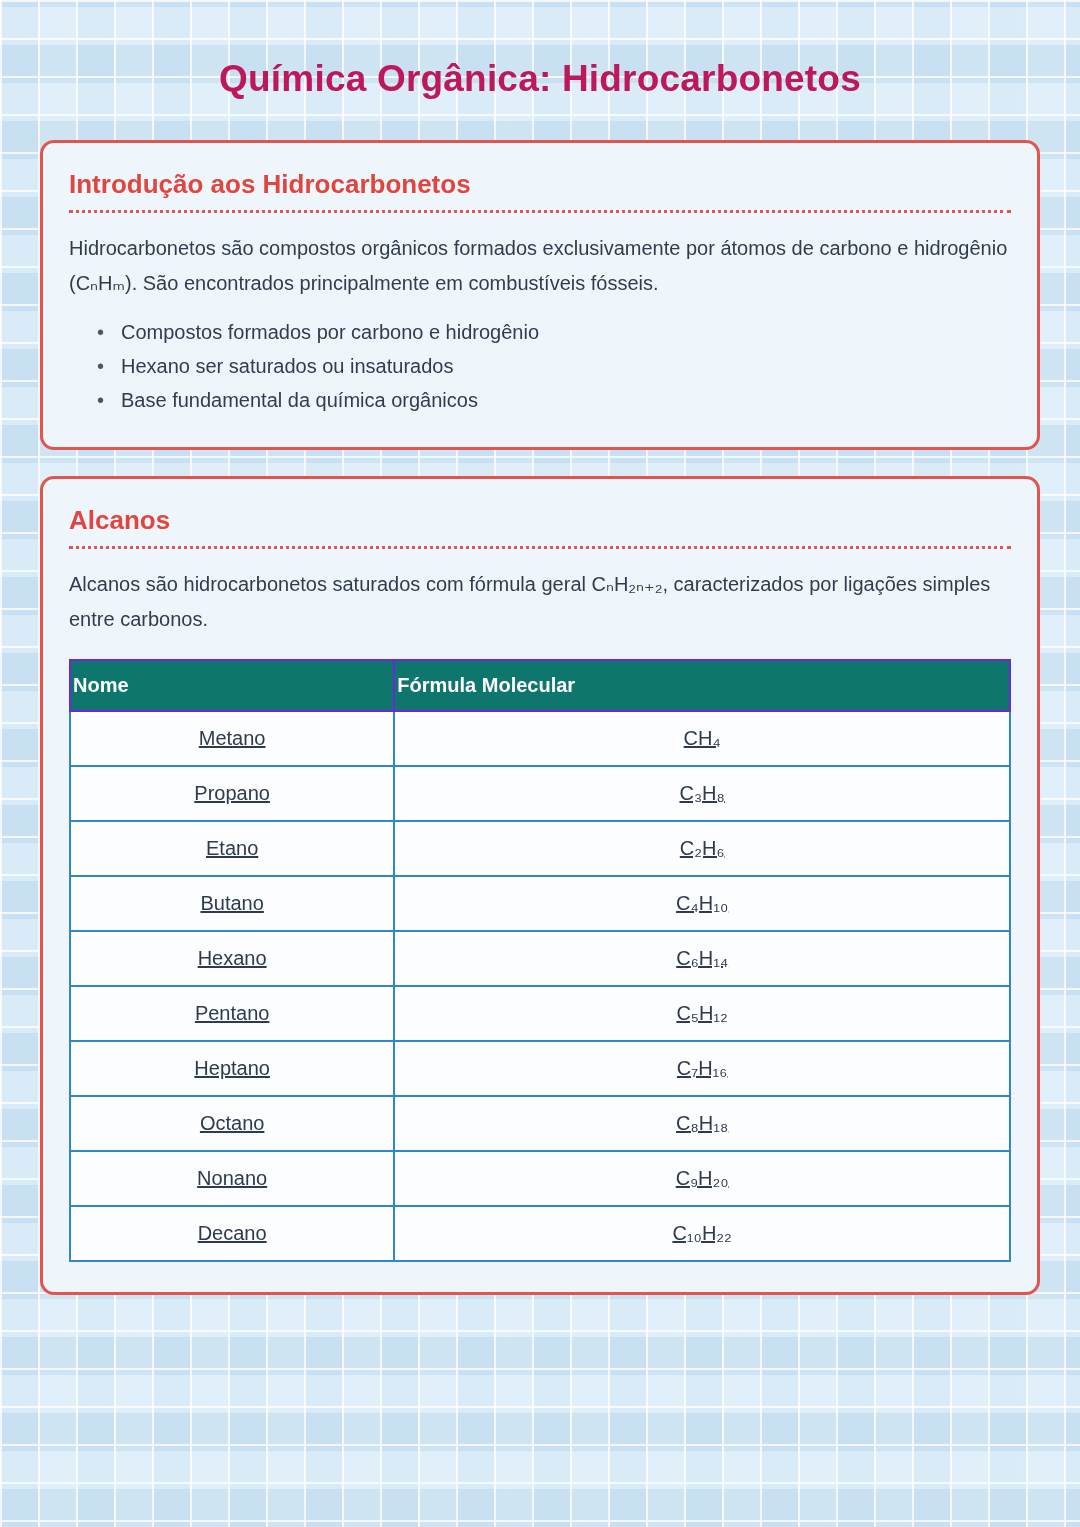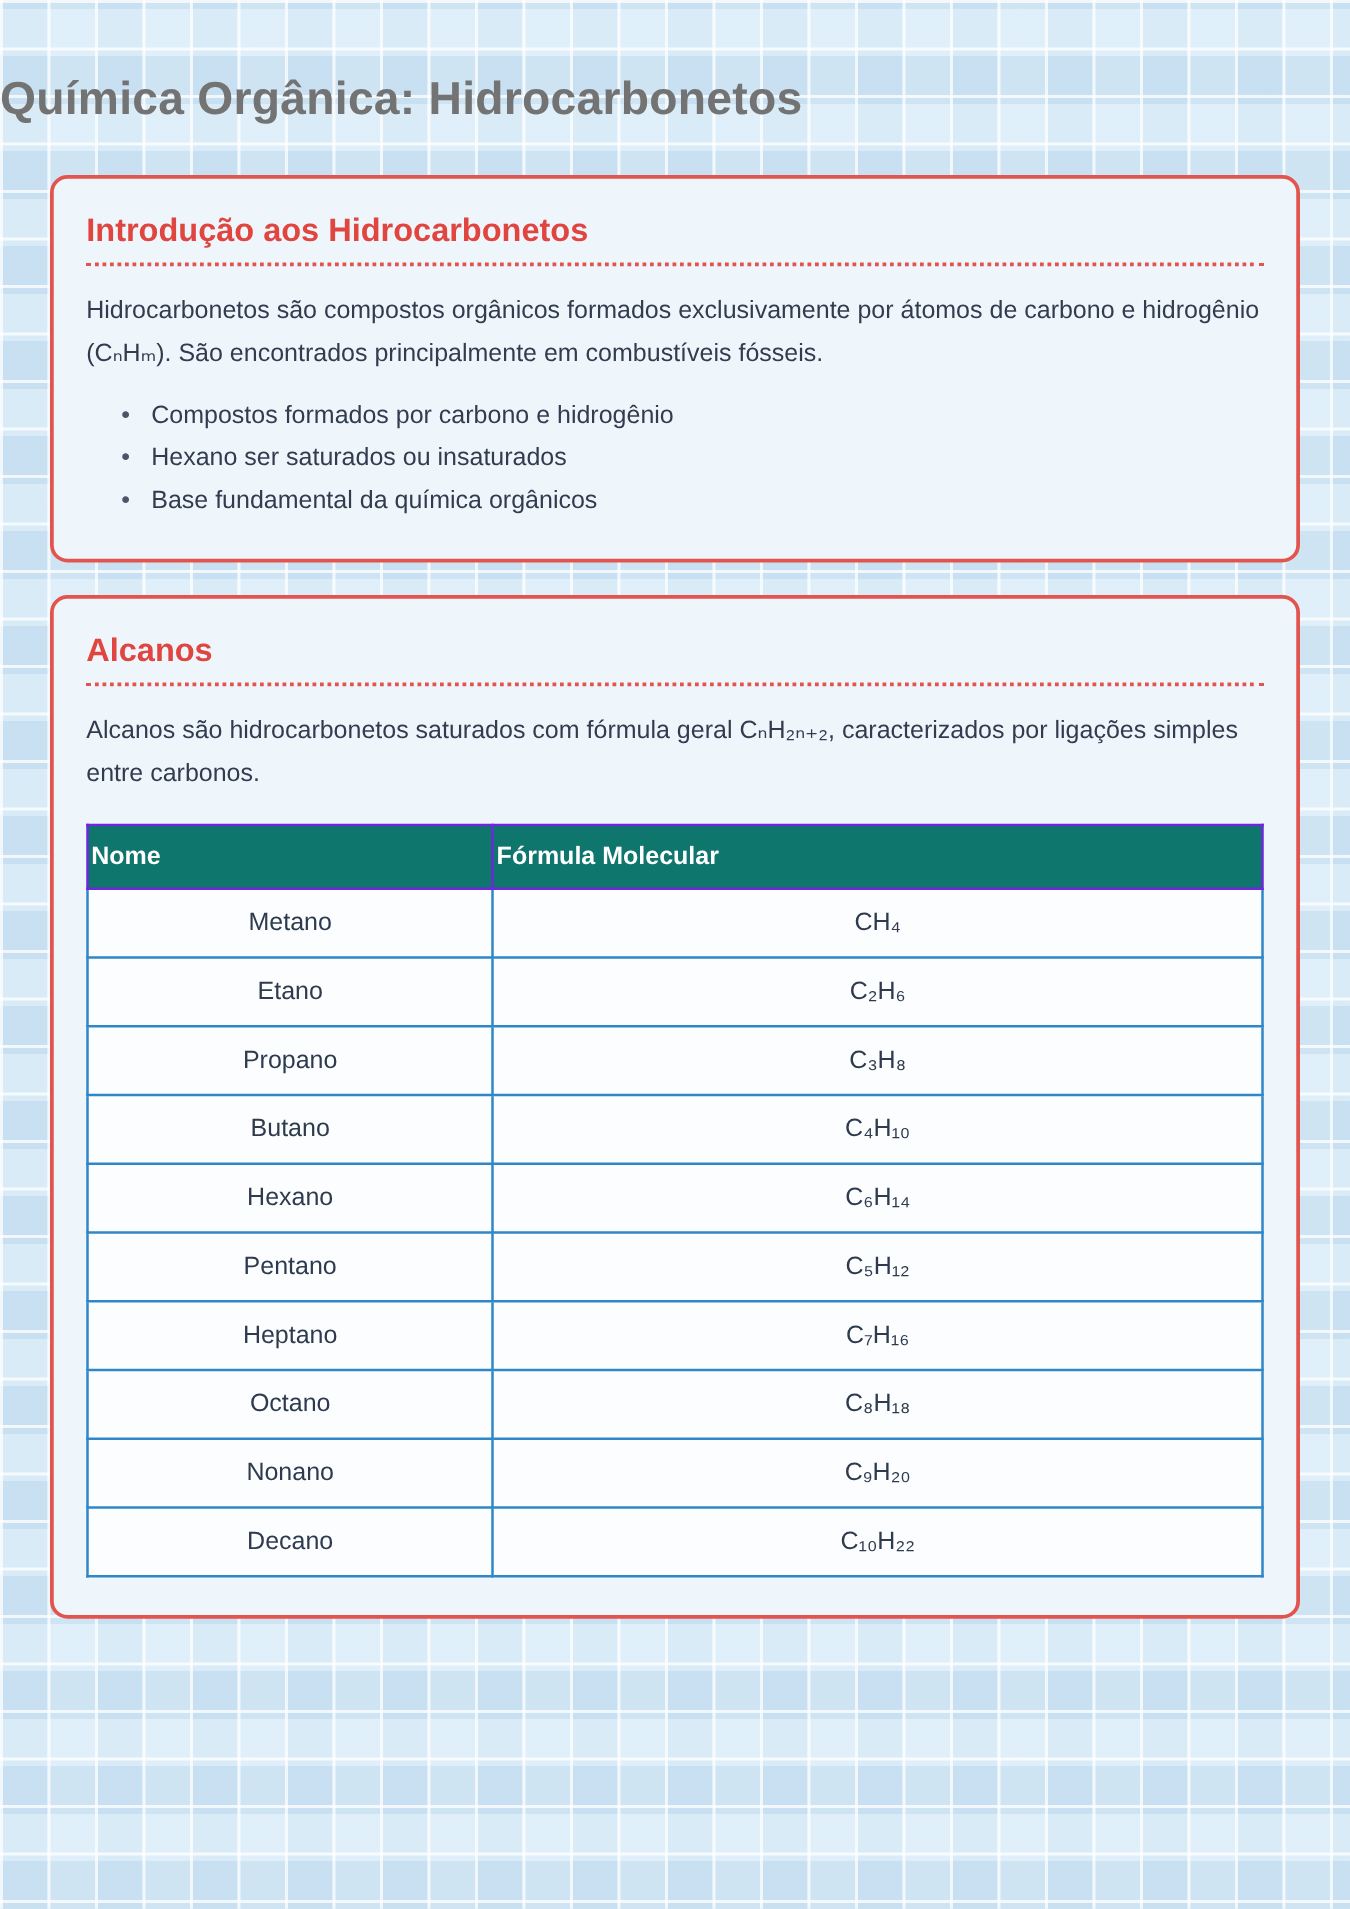--- a/index.html
+++ b/index.html
@@ -11,23 +11,24 @@
     color: #30394a;
     background-color: #d3e6f4;
     background-image:
       linear-gradient(rgba(255,255,255,0.75) 2px, transparent 2px),
       linear-gradient(90deg, rgba(255,255,255,0.75) 2px, transparent 2px),
       repeating-linear-gradient(0deg, rgba(196,222,240,0.55) 0 38px, rgba(228,242,251,0.55) 38px 76px),
       repeating-linear-gradient(90deg, rgba(196,222,240,0.45) 0 38px, rgba(228,242,251,0.45) 38px 76px);
     background-size: 38px 38px, 38px 38px, auto, auto;
   }
   .page-title {
+    text-align: center;
     font-size: 37px;
     font-weight: bold;
-    color: #737373;
+    color: #be185d;
     padding-top: 58px;
     margin: 0 0 40px 0;
     letter-spacing: 0.2px;
   }
   .card {
     margin: 0 40px 26px 40px;
     background: #eef6fc;
     border: 3px solid #e4544e;
     border-radius: 14px;
     padding: 22px 26px 30px 26px;
@@ -82,20 +83,21 @@
     border: 2px solid #6d28d9;
   }
   table.alkanes-table th.col-name { width: 34.5%; }
   table.alkanes-table td {
     background: #fbfdff;
     font-size: 20px;
     color: #2e3a4e;
     text-align: center;
     padding: 15px 18px;
     border: 2px solid #2f87c8;
+    text-decoration: underline;
   }
 </style>
 </head>
 <body>
 
 <h1 class="page-title">Química Orgânica: Hidrocarbonetos</h1>
 
 <section class="card">
   <h2 class="section-heading">Introdução aos Hidrocarbonetos</h2>
   <hr class="dotted-divider">
@@ -127,26 +129,26 @@
         <th class="col-name">Nome</th>
         <th>Fórmula Molecular</th>
       </tr>
     </thead>
     <tbody>
       <tr>
         <td>Metano</td>
         <td>CH₄</td>
       </tr>
       <tr>
+        <td>Propano</td>
+        <td>C₃H₈</td>
+      </tr>
+      <tr>
         <td>Etano</td>
         <td>C₂H₆</td>
-      </tr>
-      <tr>
-        <td>Propano</td>
-        <td>C₃H₈</td>
       </tr>
       <tr>
         <td>Butano</td>
         <td>C₄H₁₀</td>
       </tr>
       <tr>
         <td>Hexano</td>
         <td>C₆H₁₄</td>
       </tr>
       <tr>

